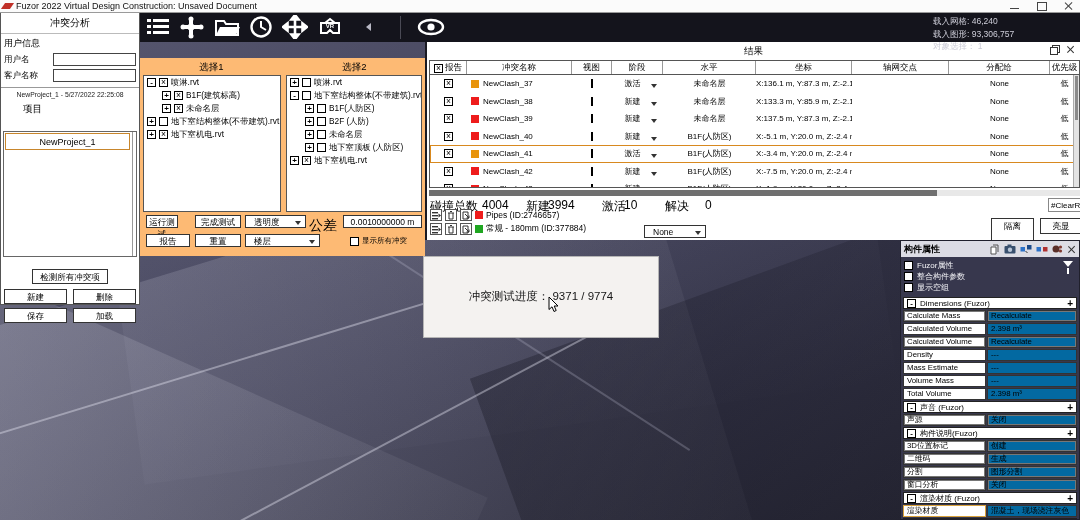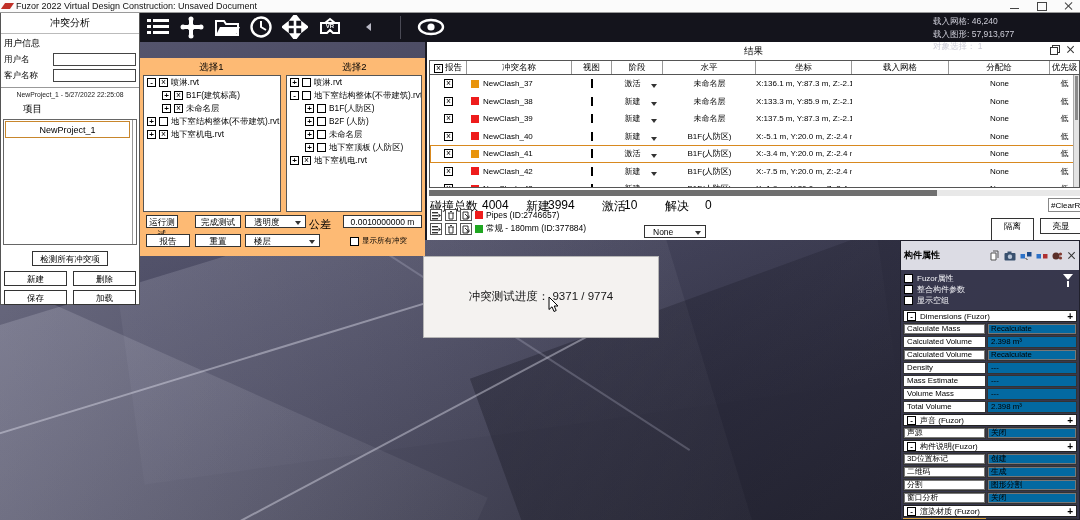--- a/index.html
+++ b/index.html
@@ -50,41 +50,41 @@
   .clash-panel { position:absolute; left:0; top:13px; width:140px; height:292px; background:#fff;
                  border:1px solid #555; border-top:none; z-index:30; font-size:9px; }
   .cp-title { text-align:center; font-size:10px; padding:3px 12px 3px; border-bottom:1px solid #bbb; }
   .cp-sec { font-size:9px; padding:3px 3px 1px; }
   .cp-row { display:flex; align-items:center; gap:9px; padding:2px 3px 1px; }
   .cp-lab { flex:0 0 40px; font-size:8.5px; }
   .cp-input { flex:1; height:13px; border:1px solid #444; background:#fff; }
   .cp-hr { border-top:1px solid #999; margin:4px 0 2px; }
   .cp-ts { font-size:6.8px; text-align:center; color:#222; padding:1px 0; white-space:nowrap; }
   .cp-proj-label { font-size:9.5px; padding:4px 0 3px 22px; }
-  .cp-list { position:relative; margin:0 2px; height:126px; border:1px solid #666; background:#fff; }
+  .cp-list { position:relative; margin:12px 2px; height:126px; border:1px solid #666; background:#fff; }
   .cp-item { margin:1px 6px 0 1px; height:17px; line-height:16px; text-align:center; font-size:9px;
              border:1px solid #c8862c; background:#fff; }
   .cp-scroll { position:absolute; right:3px; top:0; bottom:0; width:1px; background:#999; }
   .cp-btn { border:1px solid #333; background:#fff; font-size:8.5px; text-align:center; height:15px; line-height:14px; }
   .cp-detect { margin:6px auto 3px; width:76px; }
   .cp-grid { display:grid; grid-template-columns:1fr 1fr; gap:4px 6px; padding:2px 3px; }
 
   
   .band { position:absolute; left:140px; top:42px; width:940px; height:198px; z-index:25; border-bottom:2px solid #15151d; }
   .left-white { position:absolute; left:0; top:16px; width:285px; height:198px; background:#fdba74; }
   .sel-title { position:absolute; top:3px; width:143px; text-align:center; font-size:9.5px; }
   .tree { position:absolute; top:17px; height:137px; border:1px solid #555; background:#fff; overflow:hidden; }
   .titem { display:flex; align-items:center; gap:3px; height:13px; padding-left:3px; white-space:nowrap; overflow:hidden; font-size:8.3px; }
   .titem.ind { padding-left:18px; }
   .eb { flex:0 0 9px; height:9px; border:1px solid #000; font-size:8px; line-height:7px; text-align:center; font-weight:700; background:#fff; }
   .cbx { flex:0 0 9px; height:9px; border:1px solid #000; background:#fff; font-size:8.5px; line-height:7.5px; text-align:center; }
   .ctl-btn { position:absolute; border:1px solid #333; background:#fff; font-size:8.5px; text-align:center; height:13px; line-height:12px; }
   .dd { position:absolute; height:13px; border:1px solid #333; background:#fff; font-size:8.5px; line-height:12px; padding-left:8px; }
   .dd::after { content:""; position:absolute; right:4px; top:5px; border:3px solid transparent; border-top:4px solid #333; }
-  .ctl-label { position:absolute; font-size:11px; }
+  .ctl-label { position:absolute; font-size:14px; }
   .tol-input { position:absolute; border:1px solid #333; background:#fff; font-size:8.5px; text-align:center; height:13px; line-height:12px; }
   .show-all { position:absolute; display:flex; align-items:center; gap:3px; font-size:7.5px; }
 
   
   .results { position:absolute; left:285px; top:0; width:655px; height:198px; background:#fff;
              border-left:2px solid #1a1a22; overflow:hidden; }
   .res-title { text-align:center; font-size:9.5px; padding-top:3px; }
   .res-wicons { position:absolute; right:5px; top:3px; display:flex; gap:7px; }
   .ic-restore { position:relative; width:9px; height:9px; }
   .ic-restore::before { content:""; position:absolute; left:2px; top:0; width:6px; height:6px; border:1px solid #333; }
@@ -110,21 +110,21 @@
   .rstat { position:absolute; top:156px; font-size:12px; white-space:nowrap; }
   .item-row { position:absolute; display:flex; align-items:center; gap:3px; font-size:8.5px; }
   .mini-btn { width:12px; height:12px; border:1px solid #555; background:#fff; display:flex; align-items:center; justify-content:center; }
   .res-btn { position:absolute; border:1px solid #333; background:#fff; font-size:8.5px; text-align:center; }
   .clear-resolve { position:absolute; left:621px; top:156px; width:40px; height:14px; border:1px solid #888; background:#fff;
                    font-size:8px; line-height:13px; padding-left:2px; overflow:hidden; white-space:nowrap; }
 
   
   .props { position:absolute; left:900px; top:240px; width:180px; height:280px; z-index:30;
            background:rgba(56,56,78,.92); border:1px solid #20202c; overflow:hidden; }
-  .pr-head { height:29px; background:rgba(232,232,240,.93); display:flex; align-items:center; padding:8px 3px; gap:2px; }
+  .pr-head { height:16px; background:rgba(232,232,240,.93); display:flex; align-items:center; padding:8px 3px; gap:2px; }
   .pr-title { font-size:9px; font-weight:700; flex:1; }
   .pr-hicons { display:flex; gap:4px; align-items:center; }
   .pr-filters { padding:3px 3px 2px; position:relative; }
   .pf-row { display:flex; align-items:center; gap:4px; height:11px; font-size:8px; color:#f2f2f6; }
   .funnel { position:absolute; right:6px; top:4px; width:0; height:0; border:5px solid transparent; border-top:6px solid #fff; }
   .funnel::after { content:""; position:absolute; left:-1px; top:1px; width:2px; height:6px; background:#fff; }
   .pr-body { padding:2px 2px; }
   .sec-bar { display:flex; align-items:center; gap:4px; height:12px; margin-bottom:1px; background:#fff; border:1px solid #222;
              font-size:8px; padding:0 3px; }
   .sec-plus { margin-left:auto; font-weight:700; font-size:10px; }
@@ -215,21 +215,21 @@
       </span>
       <span class="chev"></span>
       <span class="tsep"></span>
       <svg class="ticon" style="margin-left:6px" width="30" height="20" viewBox="0 0 30 20">
         <ellipse cx="15" cy="10" rx="12" ry="7" fill="none" stroke="#fff" stroke-width="2.4"></ellipse>
         <circle cx="15" cy="10" r="3.6" fill="#fff"></circle>
       </svg>
     </div>
     <div class="stats">
       <div>载入网格: 46,240</div>
-      <div>载入图形: 57,913,677</div>
+      <div>载入图形: 93,306,757</div>
       <div>对象选择： 1</div>
     </div>
   </div>
 
   <div class="clash-panel">
     <div class="cp-title">冲突分析</div>
     <div class="cp-sec">用户信息</div>
     <div class="cp-row">
       <span class="cp-lab">用户名</span>
       <span class="cp-input"></span>
@@ -350,21 +350,21 @@
         <div class="trow thead">
           <div class="tc tc-rep" style="border-right:1px solid #999;height:100%;align-items:center">
             <span class="cbx" style="margin-top:2px">×</span>
             <span style="font-size:8.5px;line-height:13px;margin-left:2px">报告</span>
           </div>
           <div class="tc">冲突名称</div>
           <div class="tc">视图</div>
           <div class="tc">阶段</div>
           <div class="tc">水平</div>
           <div class="tc">坐标</div>
-          <div class="tc">载入网格</div>
+          <div class="tc">轴网交点</div>
           <div class="tc">分配给</div>
           <div class="tc" style="border-right:none">优先级</div>
         </div>
 
         <div class="trow">
           <div class="tc tc-rep">
               <span class="cbx">×</span>
             </div>
           <div class="tc tc-name">
               <span class="swatch" style="background-color: rgb(232, 148, 12);"></span>

